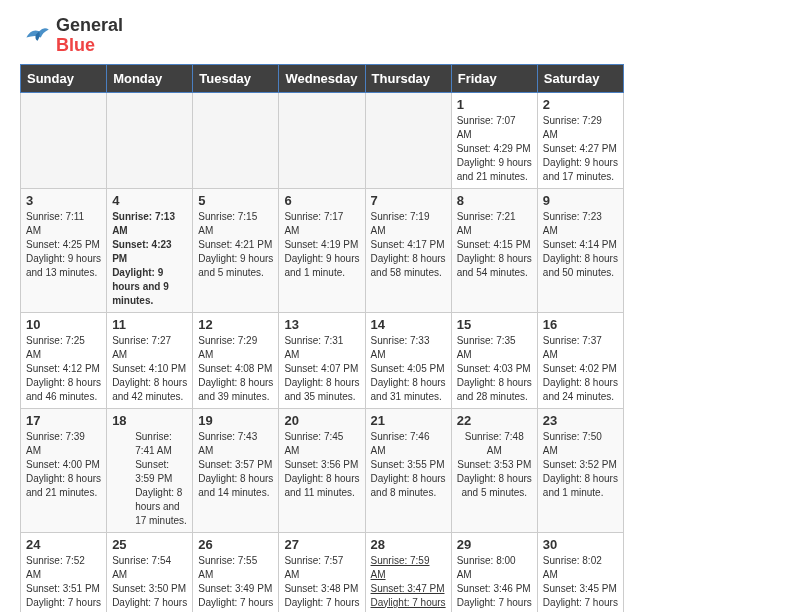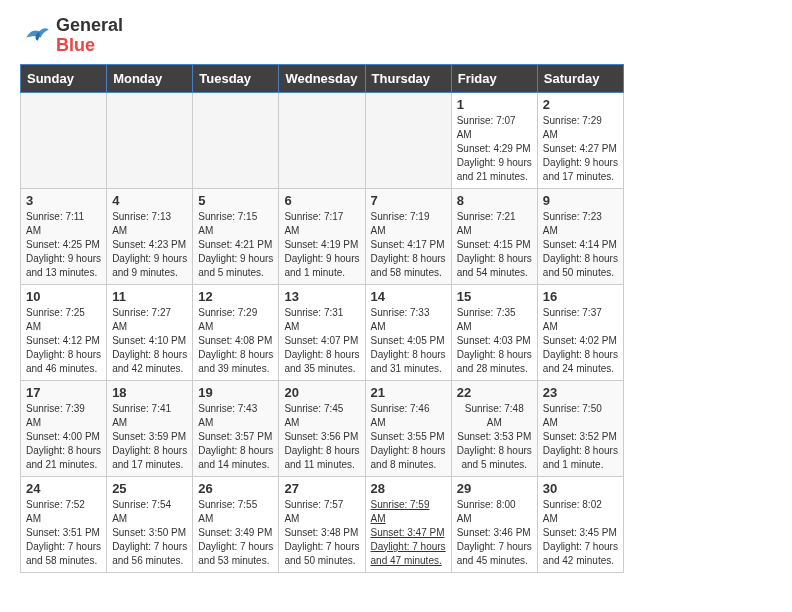--- a/index.html
+++ b/index.html
@@ -148,21 +148,21 @@
         </tr>
         <tr>
           <td>
             <span class="day-number">3</span>
             <div class="day-info" style="white-space: pre-line;">Sunrise: 7:11 AM
 Sunset: 4:25 PM
 Daylight: 9 hours and 13 minutes.</div>
           </td>
           <td>
             <span class="day-number">4</span>
-            <div class="day-info" style="white-space: pre-line;">Sunrise: 7:13 AM
+            <div class="day-info" style="white-space: pre-line; font-weight: bold;">Sunrise: 7:13 AM
 Sunset: 4:23 PM
 Daylight: 9 hours and 9 minutes.</div>
           </td>
           <td>
             <span class="day-number">5</span>
             <div class="day-info" style="white-space: pre-line;">Sunrise: 7:15 AM
 Sunset: 4:21 PM
 Daylight: 9 hours and 5 minutes.</div>
           </td>
           <td>
@@ -236,21 +236,21 @@
         </tr>
         <tr>
           <td>
             <span class="day-number">17</span>
             <div class="day-info" style="white-space: pre-line;">Sunrise: 7:39 AM
 Sunset: 4:00 PM
 Daylight: 8 hours and 21 minutes.</div>
           </td>
           <td>
             <span class="day-number">18</span>
-            <div class="day-info" style="white-space: pre-line;">Sunrise: 7:41 AM
+            <div class="day-info" style="white-space: pre-line; margin-left: 23px;">Sunrise: 7:41 AM
 Sunset: 3:59 PM
 Daylight: 8 hours and 17 minutes.</div>
           </td>
           <td>
             <span class="day-number">19</span>
             <div class="day-info" style="white-space: pre-line;">Sunrise: 7:43 AM
 Sunset: 3:57 PM
 Daylight: 8 hours and 14 minutes.</div>
           </td>
           <td>

